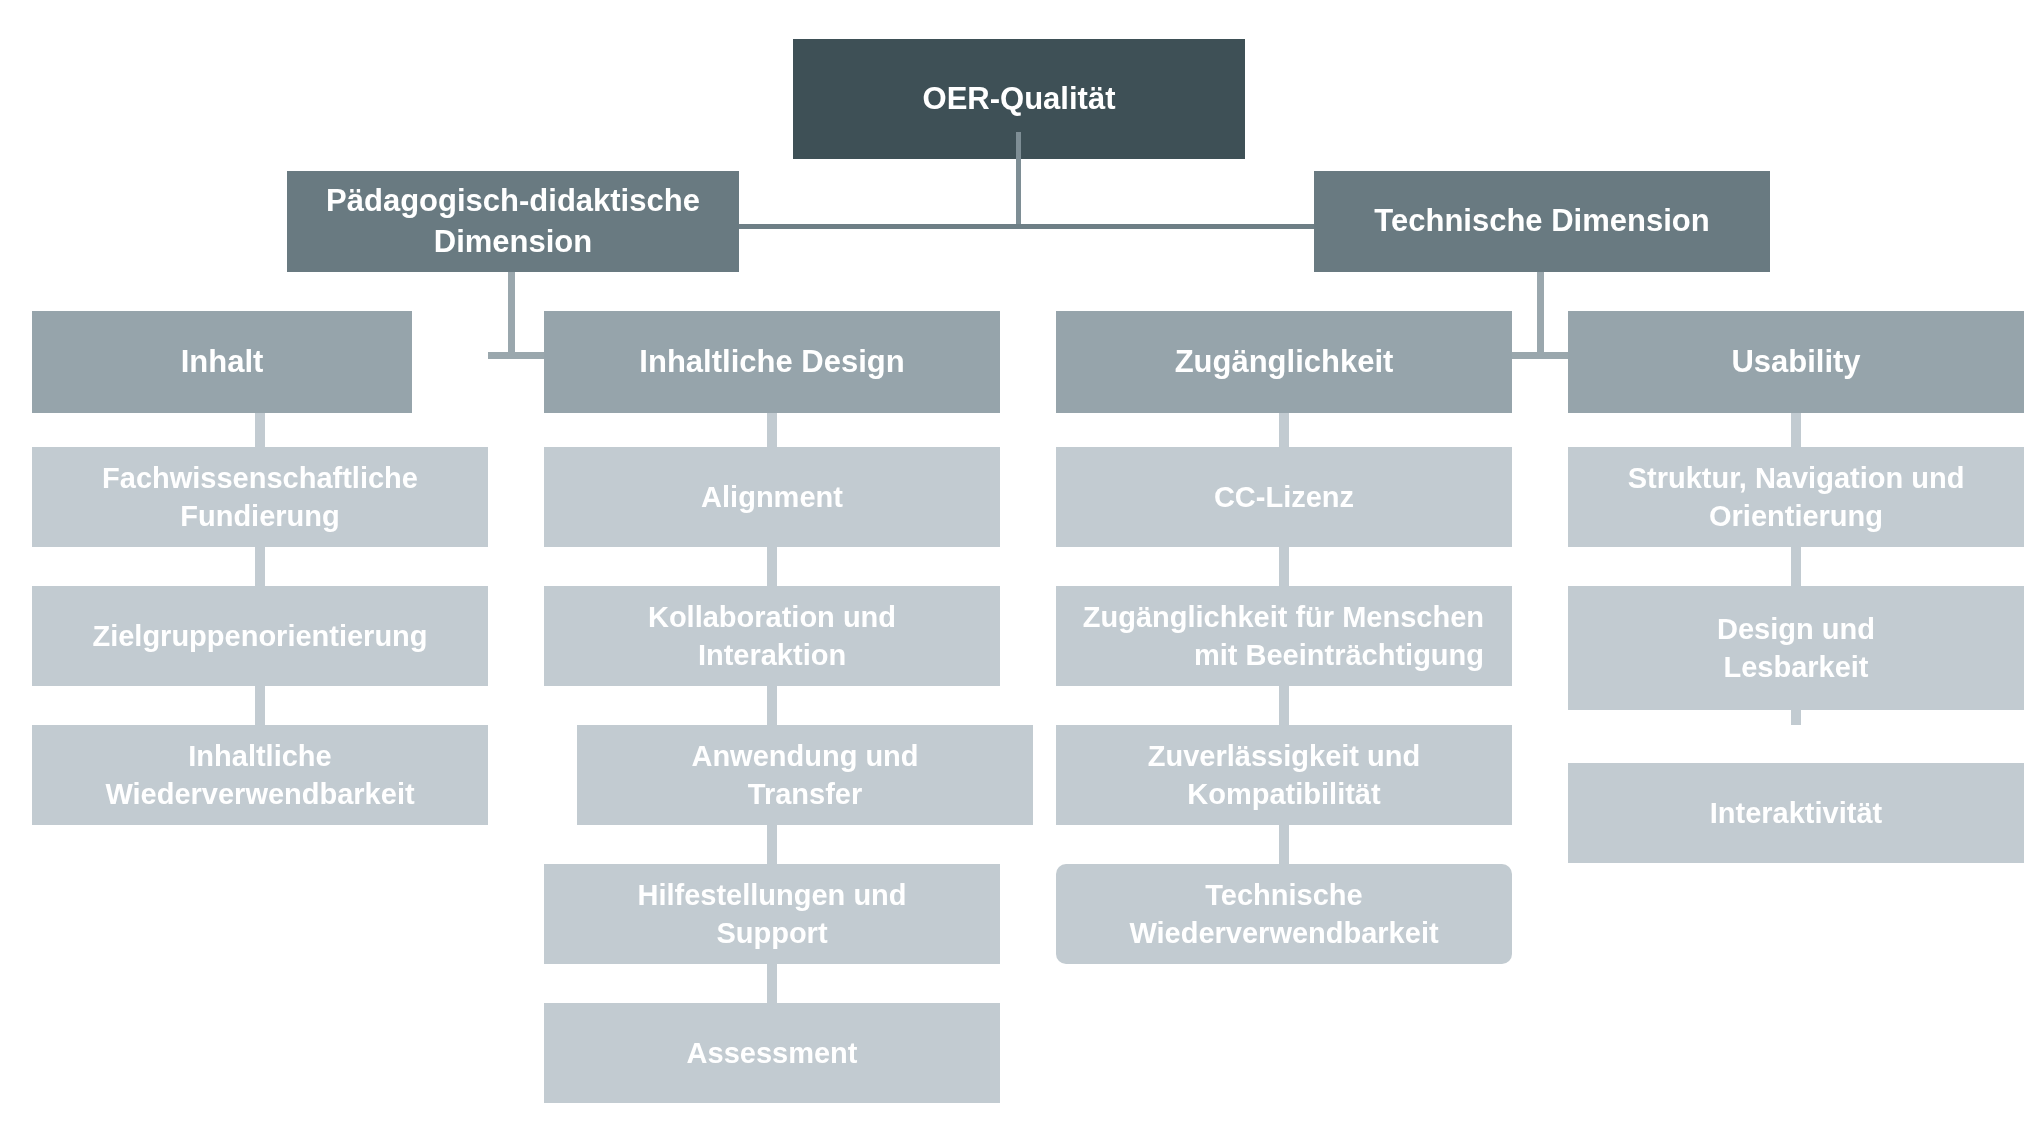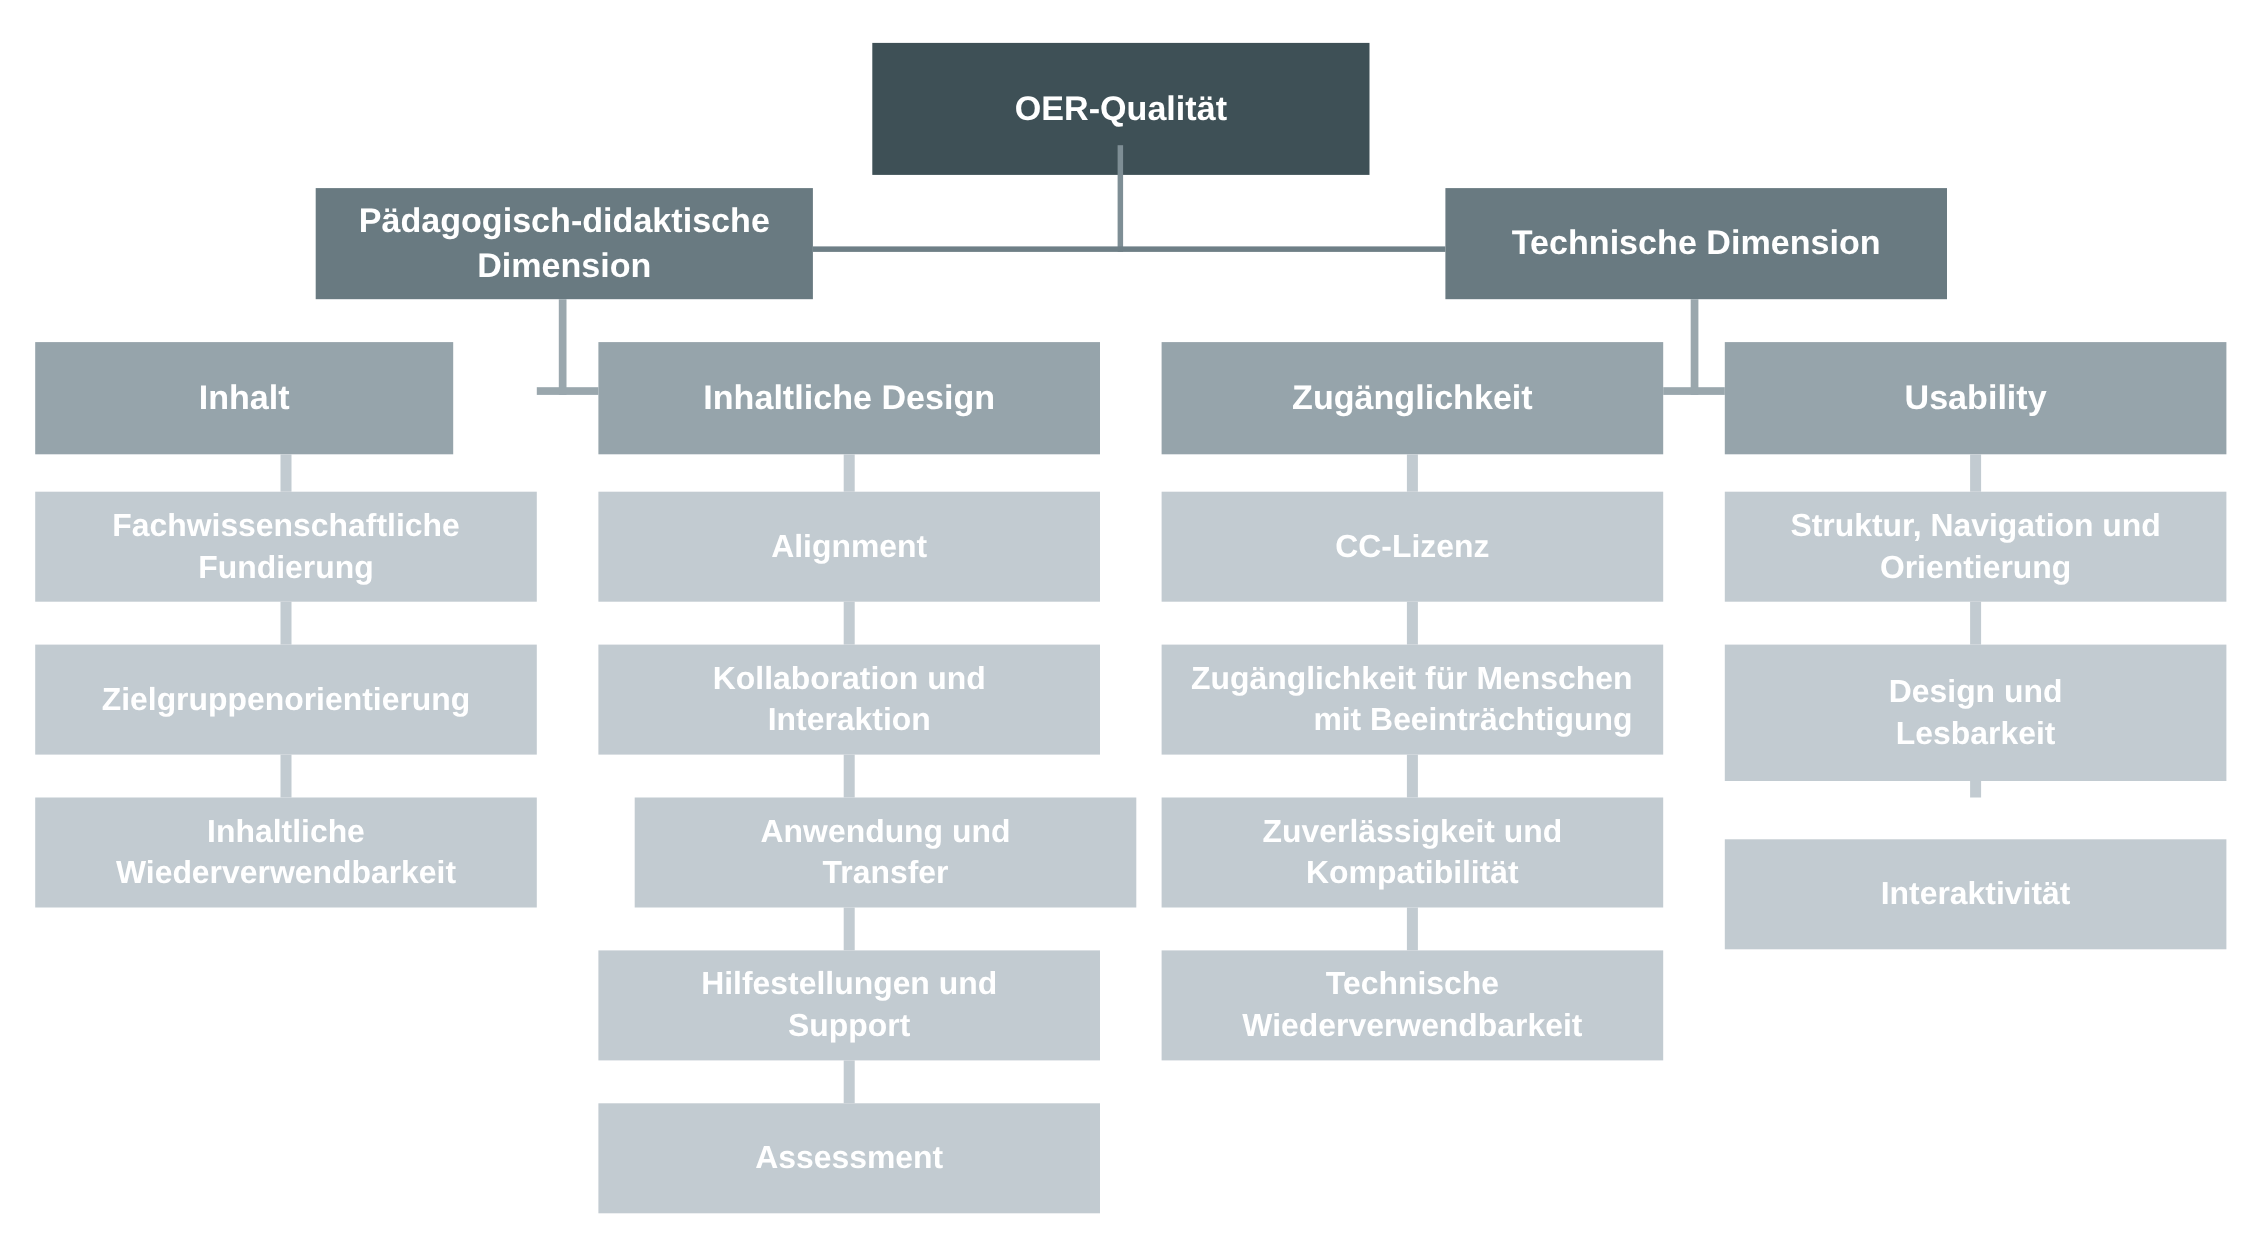--- a/index.html
+++ b/index.html
@@ -88,21 +88,21 @@
   <div class="box header-box" style="left:1056px; top:311px; width:456px; height:102px;">Zugänglichkeit</div>
   <div class="connector conn-light" style="left:1279px; top:413px; width:10px; height:34px;"></div>
   <div class="box sub-box" style="left:1056px; top:447px; width:456px; height:100px;">CC-Lizenz</div>
   <div class="connector conn-light" style="left:1279px; top:547px; width:10px; height:39px;"></div>
   <div class="box sub-box align-right" style="left:1056px; top:586px; width:456px; height:100px;">Zugänglichkeit für Menschen
 mit Beeinträchtigung</div>
   <div class="connector conn-light" style="left:1279px; top:686px; width:10px; height:39px;"></div>
   <div class="box sub-box" style="left:1056px; top:725px; width:456px; height:100px;">Zuverlässigkeit und
 Kompatibilität</div>
   <div class="connector conn-light" style="left:1279px; top:825px; width:10px; height:39px;"></div>
-  <div class="box sub-box" style="left:1056px; top:864px; width:456px; height:100px;">Technische
+  <div class="box sub-box" style="left:1056px; top:864px; width:456px; height:100px;border-radius:10px;">Technische
 Wiederverwendbarkeit</div>
 
   <div class="box header-box" style="left:1568px; top:311px; width:456px; height:102px;">Usability</div>
   <div class="connector conn-light" style="left:1791px; top:413px; width:10px; height:34px;"></div>
   <div class="box sub-box" style="left:1568px; top:447px; width:456px; height:100px;">Struktur, Navigation und
 Orientierung</div>
   <div class="connector conn-light" style="left:1791px; top:547px; width:10px; height:39px;"></div>
   <div class="box sub-box" style="left:1568px; top:586px; width:456px; height:124px;">Design und
 Lesbarkeit</div>
   <div class="connector conn-light" style="left:1791px; top:686px; width:10px; height:39px;"></div>

